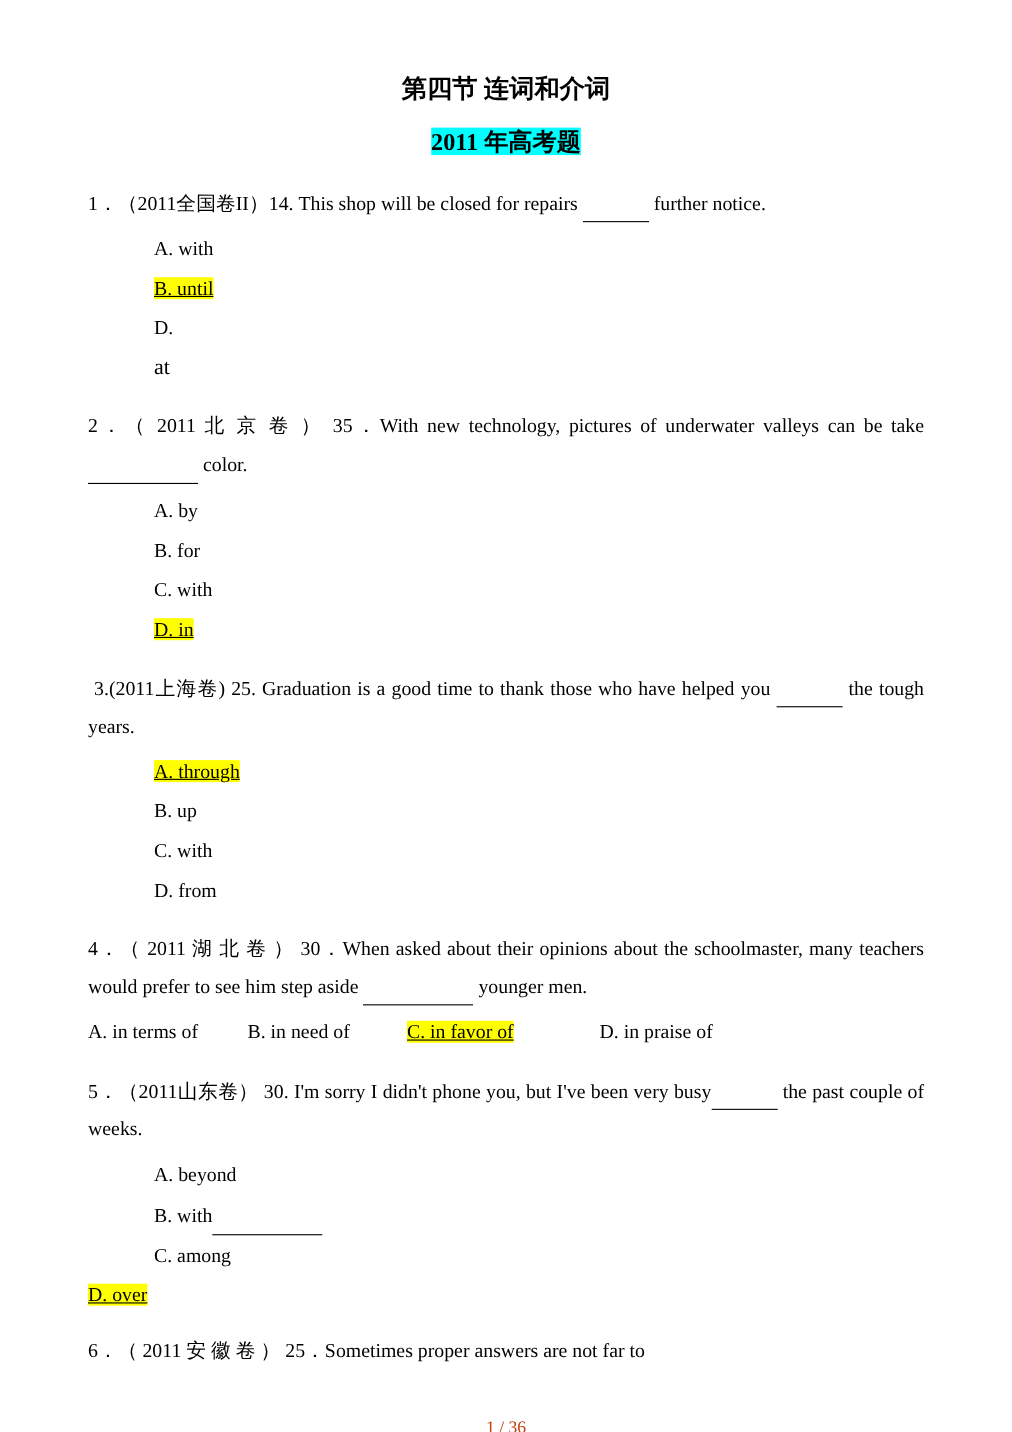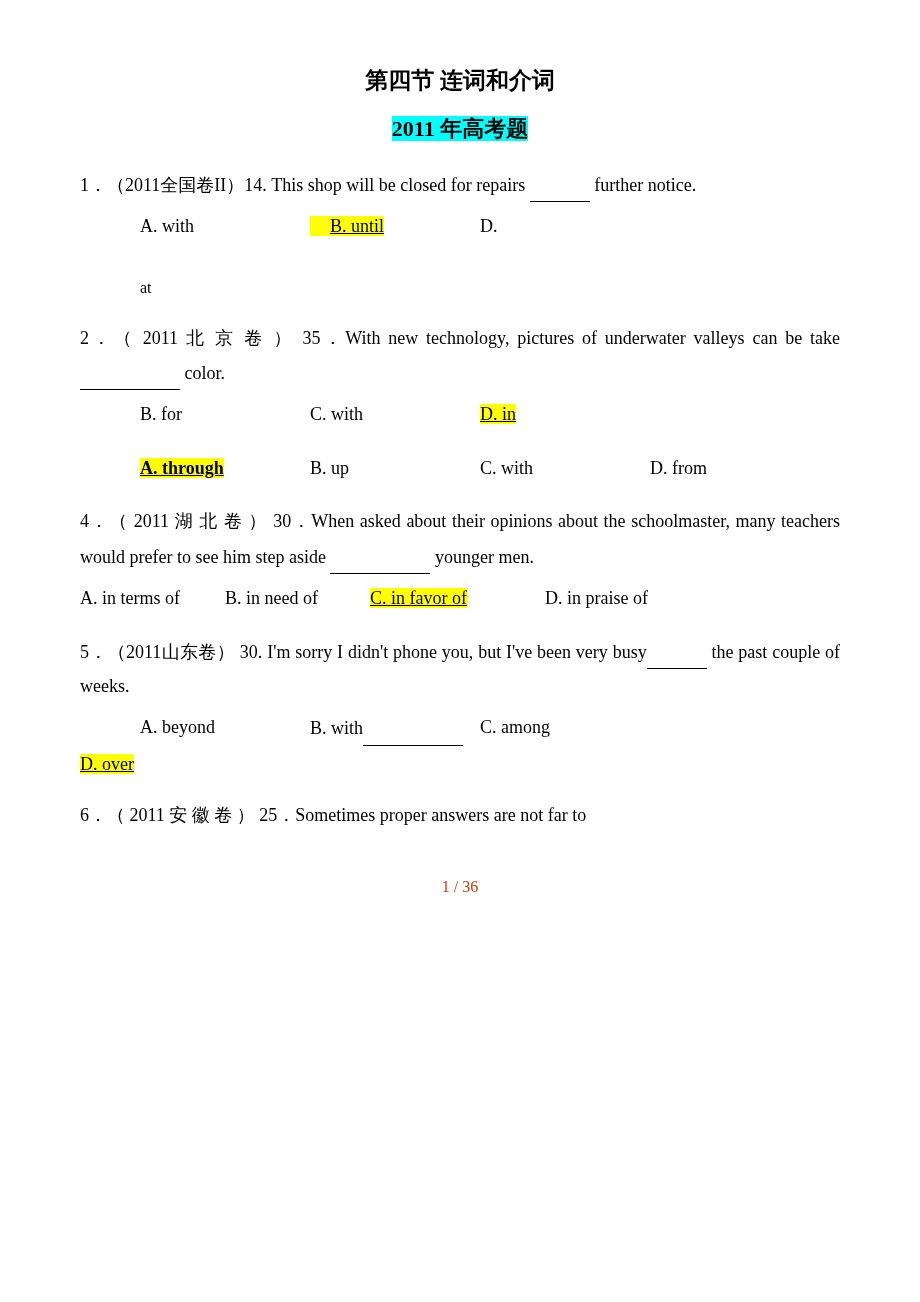--- a/index.html
+++ b/index.html
@@ -38,39 +38,39 @@
     }
     .highlight-yellow {
       background-color: #ffff00;
     }
     .highlight-cyan {
       background-color: #00ffff;
       margin-top: 38px;
     }
     .underline-text {
       text-decoration: underline;
-      padding-left: 20px;
     }
     .question-block {
       margin-bottom: 18px;
       text-align: justify;
     }
     .question-text {
       font-size: 18px;
       line-height: 1.9;
       text-align: justify;
     }
     .options-row {
       margin-top: 6px;
       display: flex;
       flex-wrap: wrap;
       gap: 0 10px;
       font-size: 18px;
       padding-left: 60px;
       line-height: 2.0;
+      flex-direction: column;
     }
     .options-row-wide {
       margin-top: 6px;
       display: flex;
       flex-wrap: wrap;
       gap: 0 0px;
       font-size: 18px;
       padding-left: 0px;
       line-height: 2.0;
     }
@@ -113,37 +113,41 @@
 
 <div class="question-block">
   <div class="question-text">
     1．（2011全国卷II）14. This shop will be closed for repairs <span class="blank">&nbsp;&nbsp;&nbsp;&nbsp;&nbsp;&nbsp;</span> further notice.
   </div>
   <div class="options-row">
     <span class="option">A. with</span>
     <span class="option"><span class="highlight-yellow underline-text" style="text-decoration:underline;">B. until</span></span>
     <span class="option">D.</span>
   </div>
-  <div style="padding-left: 60px; font-size:16px;margin-top:30px;">at</div>
+  <div style="padding-left: 60px; font-size:20px;">at</div>
 </div>
 
 <div class="question-block">
   <div class="question-text">
     2．（ 2011 北 京 卷 ） 35．With new technology, pictures of underwater valleys can be take <span class="blank-long">&nbsp;&nbsp;&nbsp;&nbsp;&nbsp;&nbsp;&nbsp;&nbsp;&nbsp;</span> color.
   </div>
   <div class="options-row">
+    <span class="option">A. by</span>
     <span class="option">B. for</span>
     <span class="option">C. with</span>
     <span class="option"><span class="highlight-yellow" style="text-decoration:underline;">D. in</span></span>
   </div>
 </div>
 
 <div class="question-block">
+  <div class="question-text">
+    &nbsp;3.(2011上海卷) 25. Graduation is a good time to thank those who have helped you <span class="blank">&nbsp;&nbsp;&nbsp;&nbsp;&nbsp;&nbsp;</span> the tough years.
+  </div>
   <div class="options-row">
-    <span class="option"><span class="highlight-yellow" style="text-decoration:underline;font-weight:bold;">A. through</span></span>
+    <span class="option"><span class="highlight-yellow" style="text-decoration:underline;">A. through</span></span>
     <span class="option">B. up</span>
     <span class="option">C. with</span>
     <span class="option">D. from</span>
   </div>
 </div>
 
 <div class="question-block">
   <div class="question-text">
     4．（ 2011 湖 北 卷 ） 30．When asked about their opinions about the schoolmaster, many teachers would prefer to see him step aside <span class="blank-long">&nbsp;&nbsp;&nbsp;&nbsp;&nbsp;&nbsp;&nbsp;</span> younger men.
   </div>

